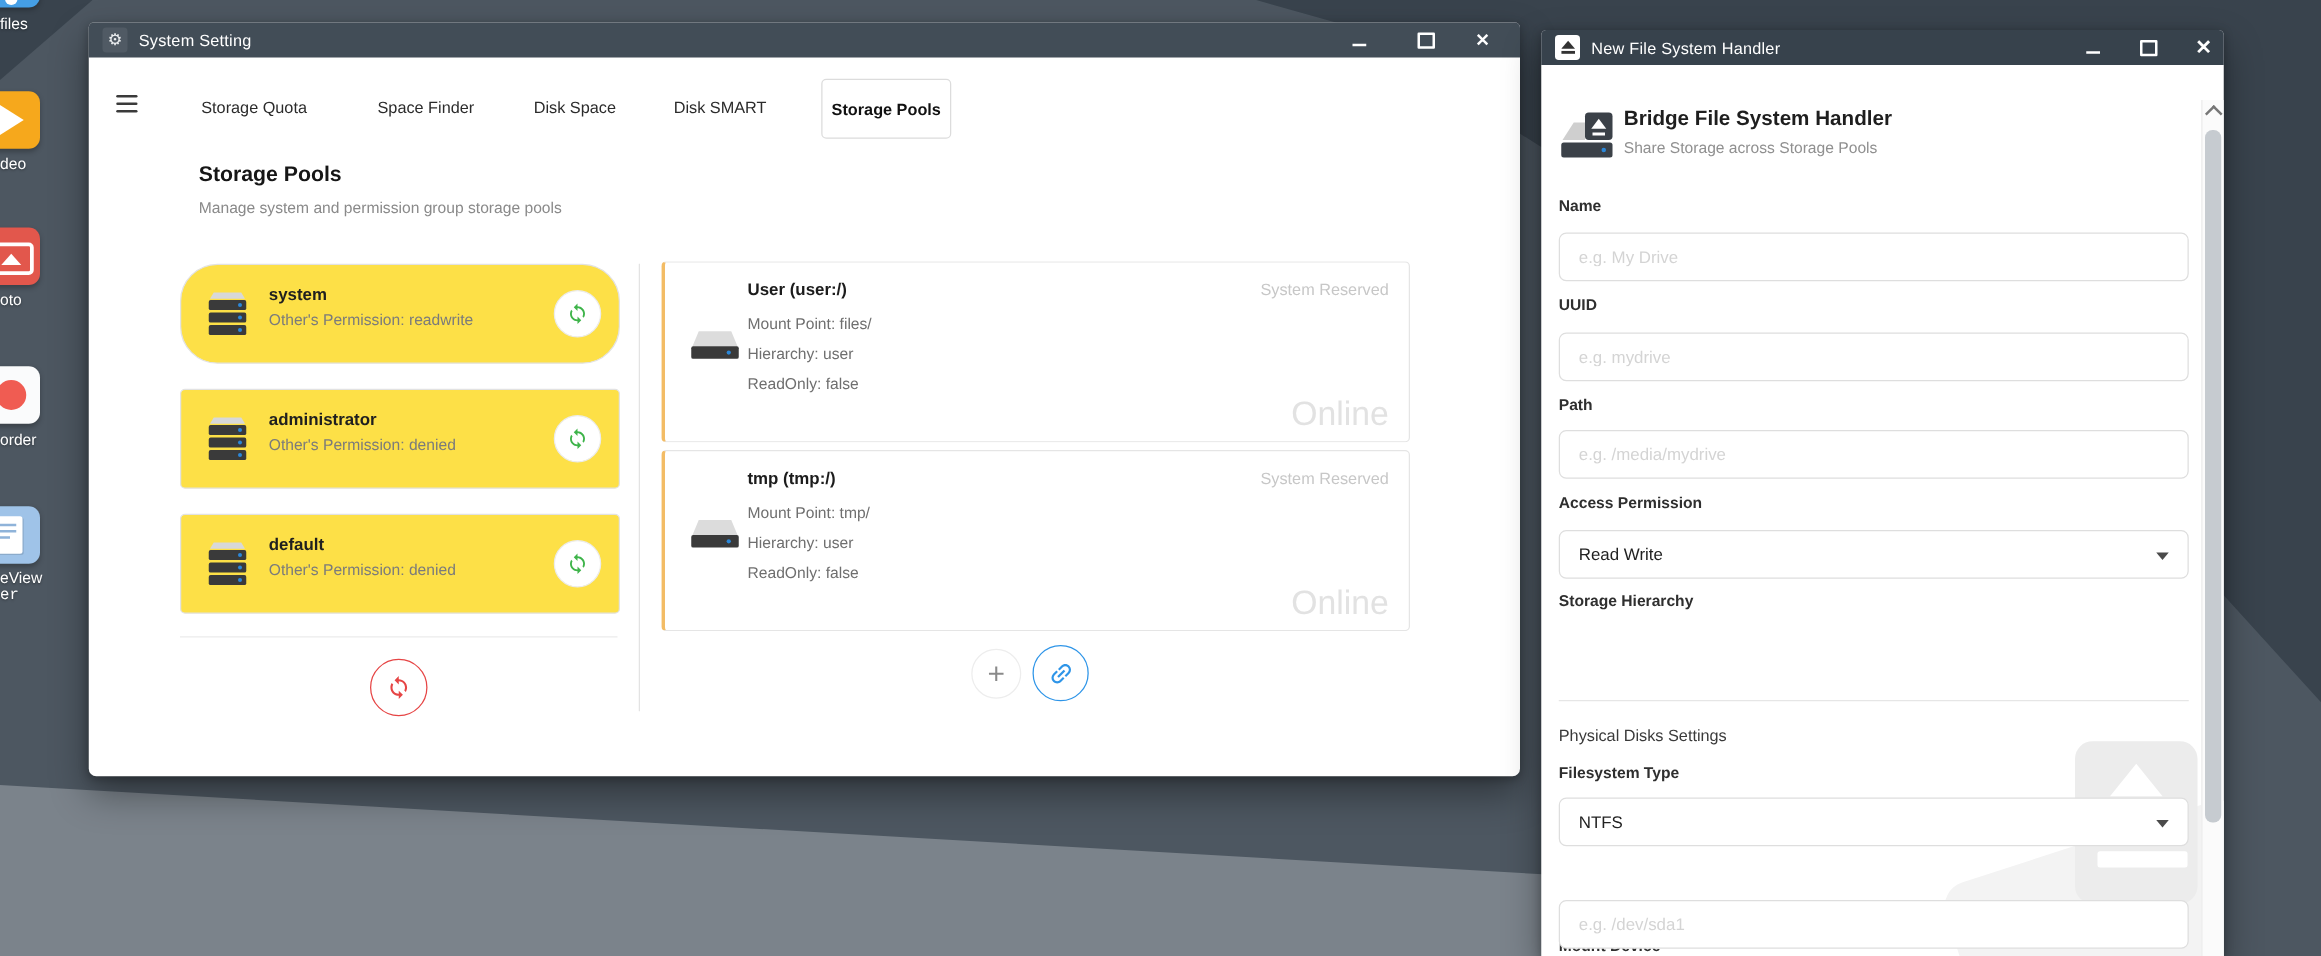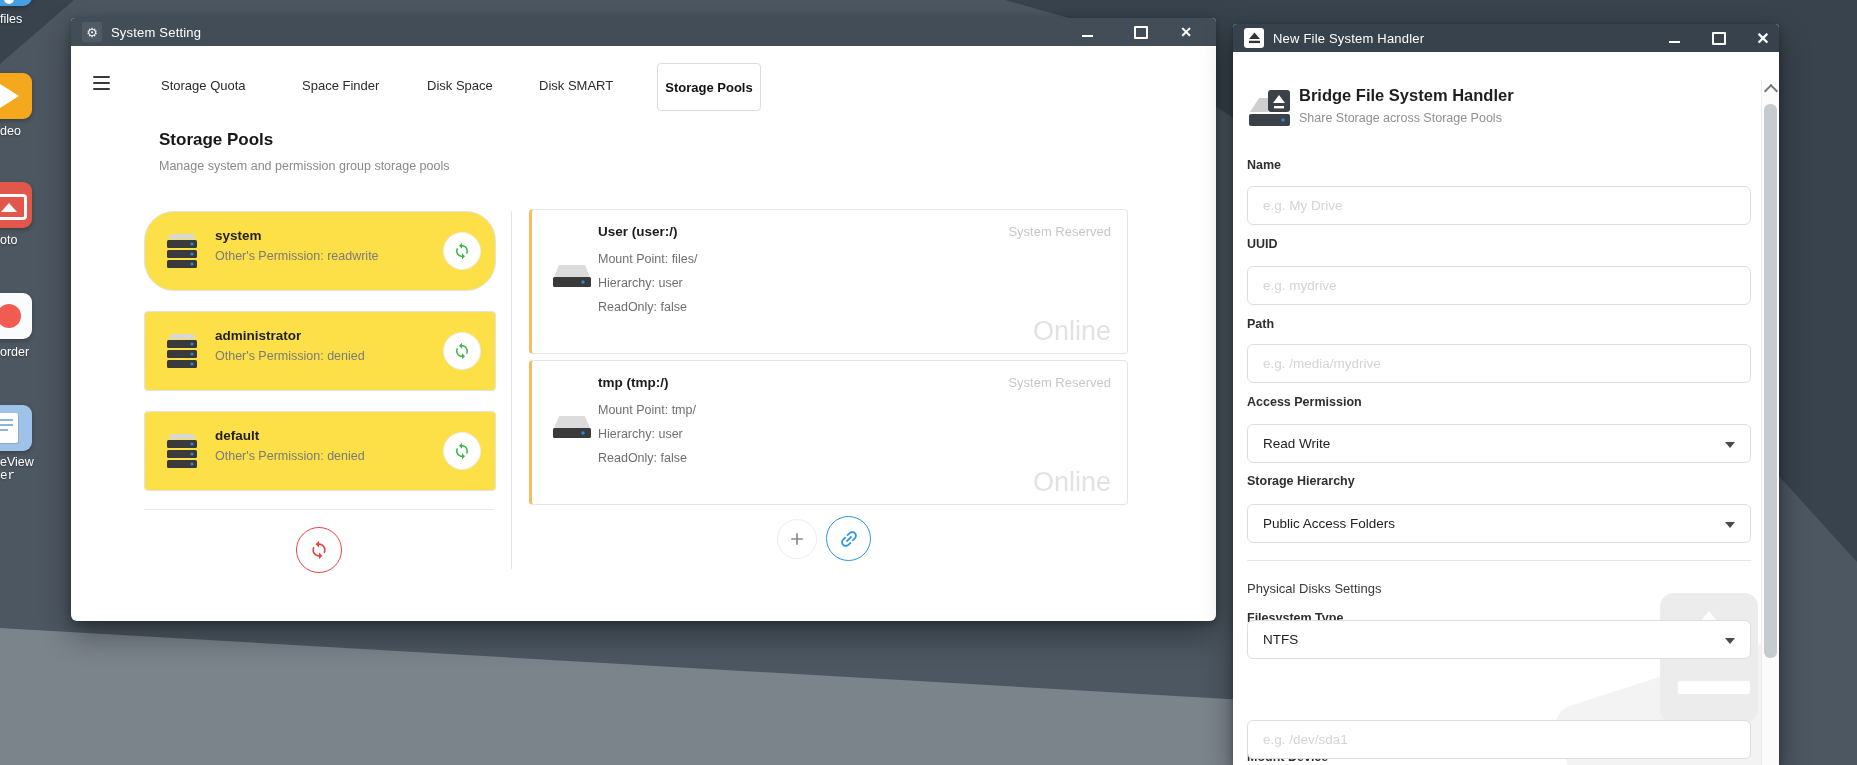--- a/index.html
+++ b/index.html
@@ -325,30 +325,26 @@
       <div class="abs flabel" style="top:265px;">Path</div>
       <input class="abs finput" style="top: 292px;" placeholder="e.g. /media/mydrive">
 
       <div class="abs flabel" style="top:343px;">Access Permission</div>
       <div class="abs fselect" style="top:372px;">
         <span>Read Write</span>
         <span class="caret"></span>
       </div>
 
       <div class="abs flabel" style="top:422px;">Storage Hierarchy</div>
-      <div class="abs fselect" style="top:452px;">
-        <span>Public Access Folders</span>
-        <span class="caret"></span>
-      </div>
 
       <div class="abs fdiv"></div>
       <div class="abs sect" style="top:529px;">Physical Disks Settings</div>
 
       <div class="abs flabel" style="top:559px;">Filesystem Type</div>
-      <div class="abs fselect" style="top:568px;">
+      <div class="abs fselect" style="top:586px;">
         <span>NTFS</span>
         <span class="caret"></span>
       </div>
 
       <div class="abs flabel" style="top:650px;margin-top:48px;">Mount Device</div>
       <input class="abs finput" style="top: 668px;" placeholder="e.g. /dev/sda1">
 
       <div class="abs sbar">
         <span class="sb-up"></span>
         <span class="sb-thumb"></span>

